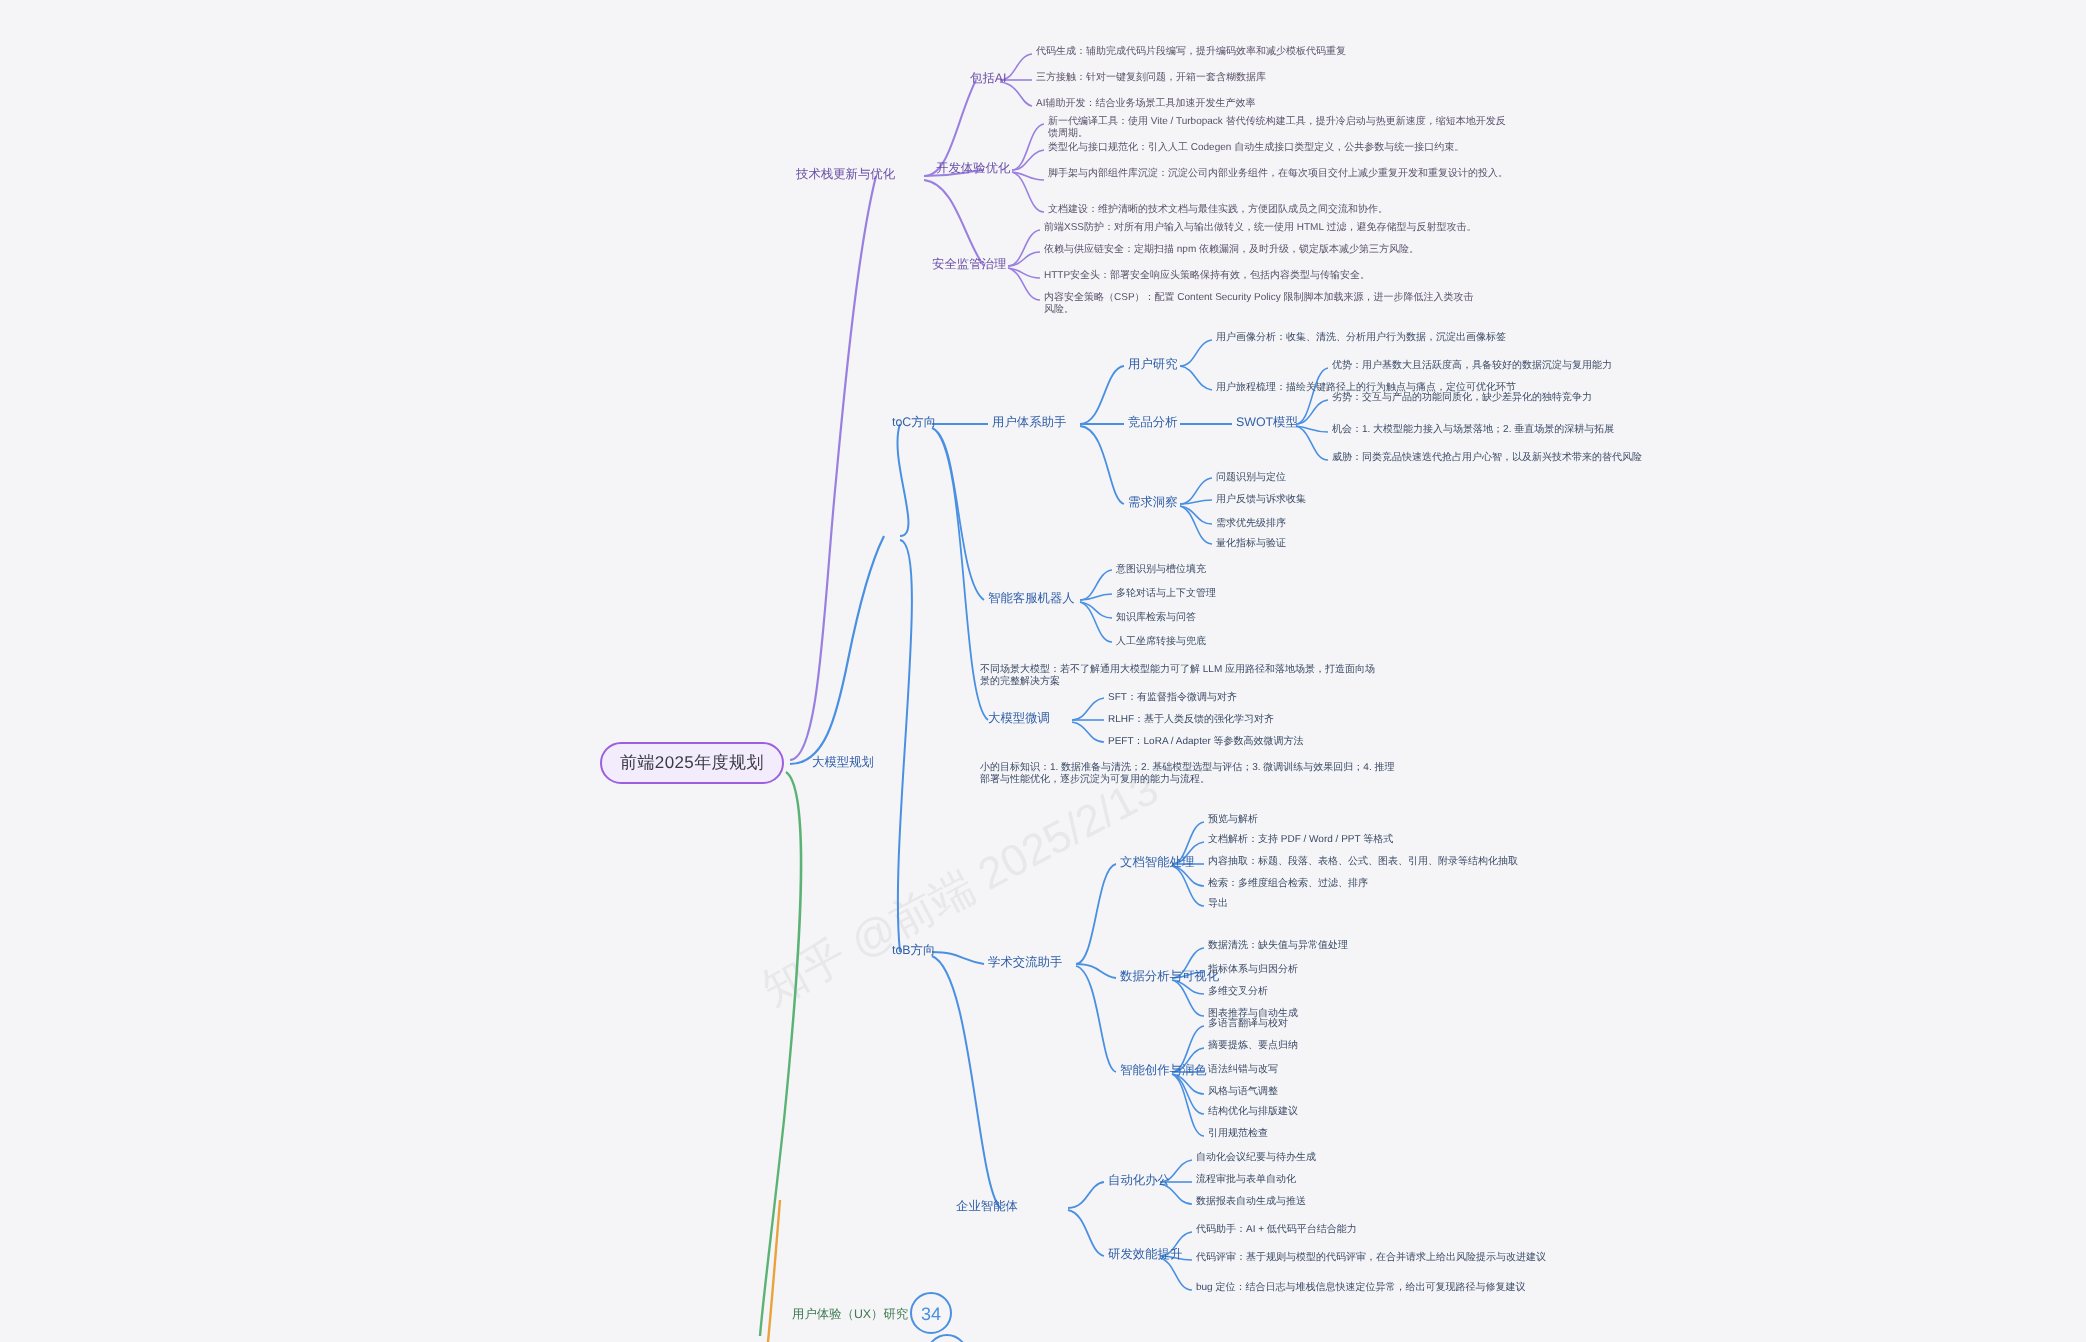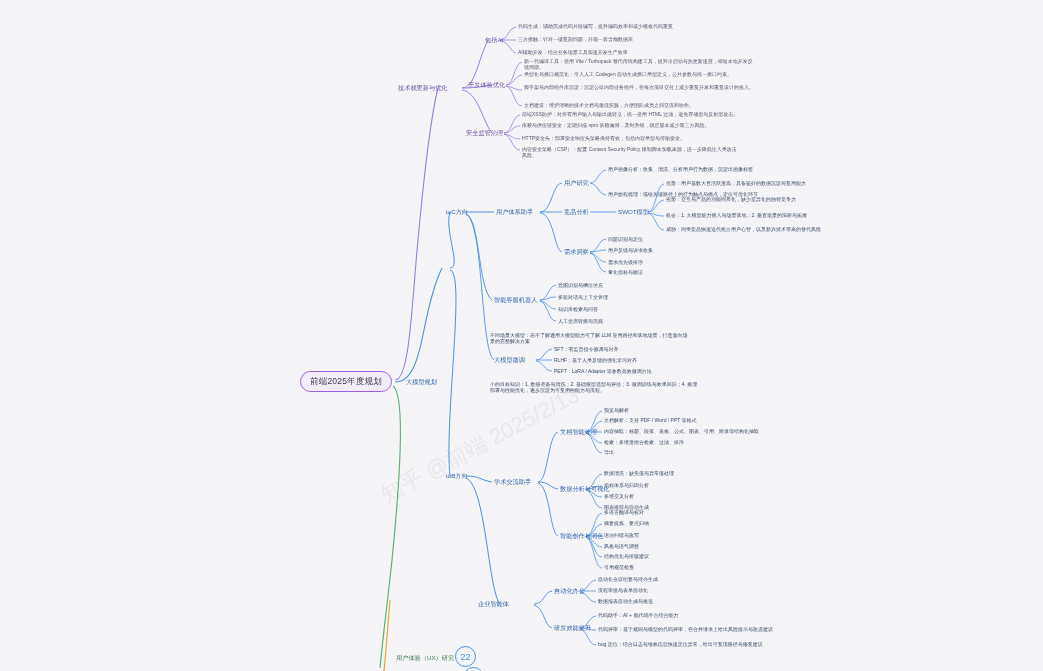--- a/index.html
+++ b/index.html
@@ -241,16 +241,16 @@
   <div class="node leaf b" style="left:598px;top:587px;">流程审批与表单自动化</div>
   <div class="node leaf b" style="left:598px;top:598px;">数据报表自动生成与推送</div>
 
   <div class="node lbl b" style="left:554px;top:624px;">研发效能提升</div>
   <div class="node leaf b" style="left:598px;top:612px;width:200px;">代码助手：AI + 低代码平台结合能力</div>
   <div class="node leaf b" style="left:598px;top:626px;width:230px;">代码评审：基于规则与模型的代码评审，在合并请求上给出风险提示与改进建议</div>
   <div class="node leaf b" style="left:598px;top:641px;width:230px;">bug 定位：结合日志与堆栈信息快速定位异常，给出可复现路径与修复建议</div>
 
   <div class="node lbl g" style="left:396px;top:654px;">用户体验（UX）研究</div>
 
-  <div class="badge" style="left:455px;top:646px;">22</div>
+  <div class="badge" style="left:455px;top:646px;">34</div>
   <div class="badge2" style="left:463px;top:667px;"></div>
 
 </div>
 
 </body></html>

